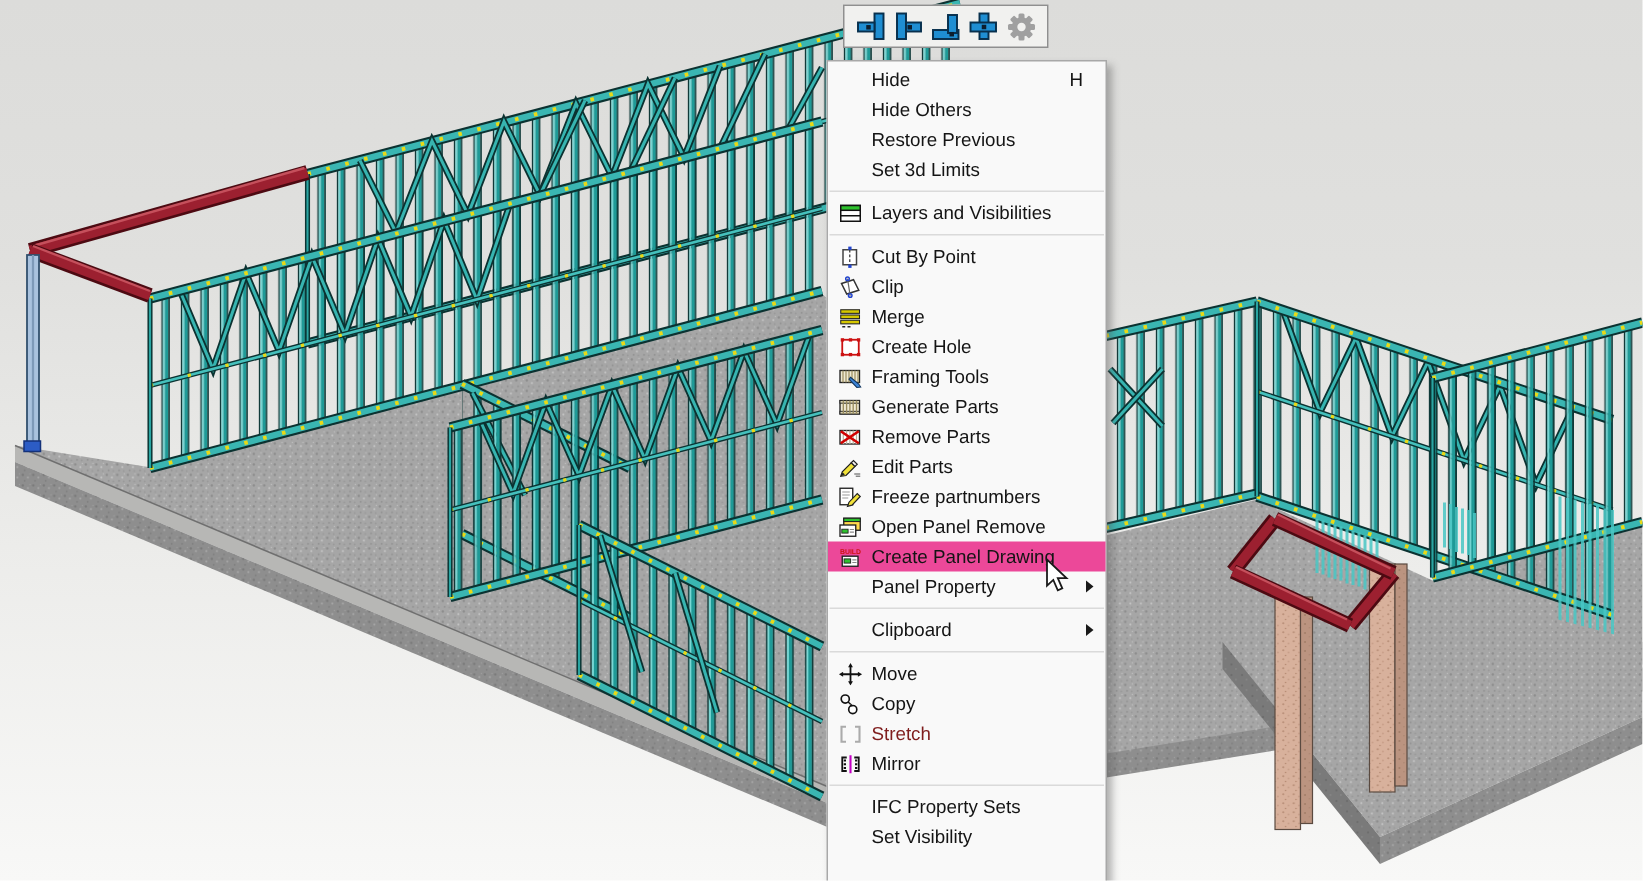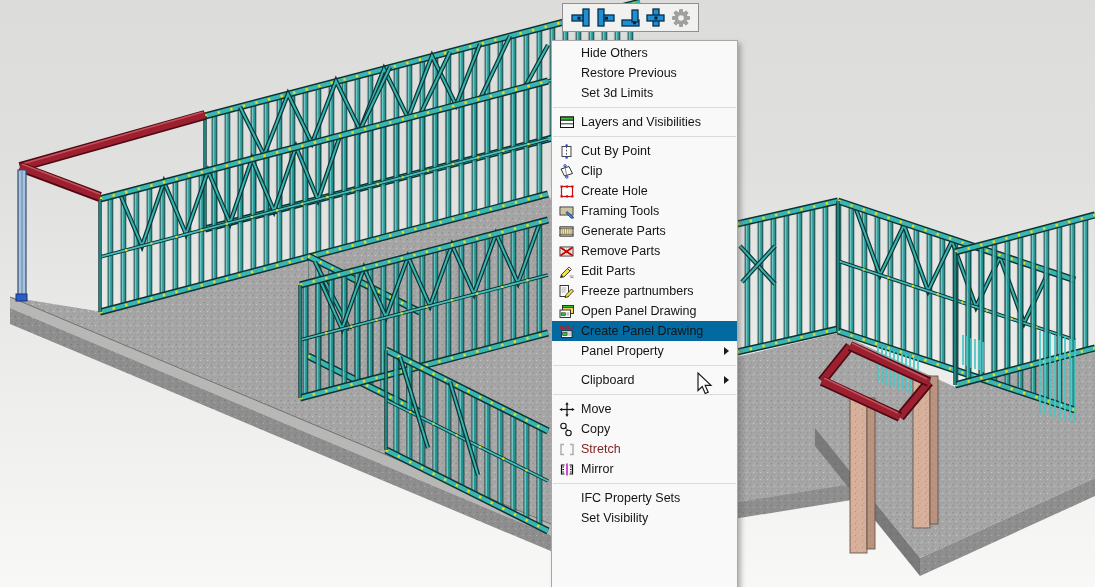--- a/index.html
+++ b/index.html
@@ -29,21 +29,21 @@
   .tbtn{width:25px;height:25px;display:flex;align-items:center;justify-content:center;}
   
   #menu{position:absolute;left:551px;top:40px;width:187px;height:560px;background:#f9f9f9;
     border:1px solid #a8a8a8;box-sizing:border-box;box-shadow:3px 3px 5px rgba(90,90,90,.45);
     padding-top:2px;z-index:5;}
   .mi{height:20px;display:flex;align-items:center;padding:0 7px 0 5px;font-size:12.5px;color:#141414;}
   .mi .ic{width:19px;height:17px;margin-right:5px;flex:none;display:flex;align-items:center;justify-content:center;}
   .mi .lbl{flex:1;white-space:nowrap;}
   .mi .sc{padding-right:8px;}
   .mi .sub{width:0;height:0;border:4px solid transparent;border-left:5px solid #1a1a1a;border-right:0;margin-right:1px;}
-  .mi.hl{background:#0369a1;}
+  .mi.hl{background:#ec4899;}
   .mi.dis{color:#7f1d1d;}
   .sep{height:1px;background:#dadada;margin:4px 1px;}
   #cursor{position:absolute;left:697px;top:372px;z-index:6;}
 </style>
 </head>
 <body>
 
 <div id="stage">
 
   <svg id="scene" width="1095" height="587" viewBox="0 0 1095 587">
@@ -362,20 +362,25 @@
         </g>
         <circle cx="12" cy="12" r="2.8" fill="#f1f1ef"></circle>
       </svg>
     </div>
   </div>
 
   <div id="menu">
 
     <div class="mi">
       <span class="ic"></span>
+      <span class="lbl">Hide</span>
+      <span class="sc">H</span>
+    </div>
+    <div class="mi">
+      <span class="ic"></span>
         <span class="lbl">Hide Others</span>
     </div>
     <div class="mi">
       <span class="ic"></span>
         <span class="lbl">Restore Previous</span>
     </div>
     <div class="mi">
       <span class="ic"></span>
         <span class="lbl">Set 3d Limits</span>
     </div>
@@ -409,20 +414,31 @@
     <div class="mi">
       <span class="ic">
           <svg width="16" height="15" viewBox="0 0 16 15">
         <polygon points="2,5 10,2.5 13.5,9.5 5.5,12" fill="#fff" stroke="#333" stroke-width="1"></polygon>
         <line x1="6" y1="1.8" x2="7.8" y2="13.2" stroke="#666" stroke-width=".8"></line>
         <circle cx="6" cy="1.8" r="1.2" fill="none" stroke="#2244cc" stroke-width="1"></circle>
         <circle cx="7.8" cy="13" r="1.2" fill="none" stroke="#2244cc" stroke-width="1"></circle>
       </svg>
         </span>
       <span class="lbl">Clip</span>
+    </div>
+    <div class="mi">
+      <span class="ic">
+          <svg width="16" height="15" viewBox="0 0 16 15">
+        <rect x="1.5" y="2.5" width="12.5" height="2.4" fill="#d6c800" stroke="#222" stroke-width=".7"></rect>
+        <rect x="1.5" y="6" width="12.5" height="2.4" fill="#d6c800" stroke="#222" stroke-width=".7"></rect>
+        <rect x="1.5" y="9.5" width="12.5" height="2.4" fill="#d6c800" stroke="#222" stroke-width=".7"></rect>
+        <path d="M2.5,13.8 l2,0 M6,13.8 l2,0" stroke="#222" stroke-width=".9"></path>
+      </svg>
+        </span>
+      <span class="lbl">Merge</span>
     </div>
     <div class="mi">
       <span class="ic">
           <svg width="16" height="15" viewBox="0 0 16 15">
         <rect x="2.5" y="2.5" width="11" height="10" fill="#fff" stroke="#cc1111" stroke-width="1.2"></rect>
         <g fill="#cc1111">
           <rect x="1.5" y="1.5" width="2.2" height="2.2"></rect>
               <rect x="12.3" y="1.5" width="2.2" height="2.2"></rect>
           <rect x="1.5" y="11.3" width="2.2" height="2.2"></rect>
               <rect x="12.3" y="11.3" width="2.2" height="2.2"></rect>
@@ -490,21 +506,21 @@
       <span class="ic">
           <svg width="16" height="15" viewBox="0 0 16 15">
         <rect x="3.5" y="1.5" width="11" height="8" fill="#ffd84d" stroke="#222" stroke-width=".9"></rect>
         <rect x="3.5" y="1.5" width="11" height="2.2" fill="#2ec22e" stroke="#222" stroke-width=".7"></rect>
         <rect x="1" y="6" width="10.5" height="7.5" fill="#fff" stroke="#222" stroke-width=".9"></rect>
         <rect x="2.2" y="8.8" width="4.2" height="2.6" fill="#2ec22e" stroke="#222" stroke-width=".6"></rect>
         <line x1="7.5" y1="9" x2="10.3" y2="9" stroke="#888" stroke-width=".8"></line>
         <line x1="7.5" y1="10.8" x2="10.3" y2="10.8" stroke="#888" stroke-width=".8"></line>
       </svg>
         </span>
-      <span class="lbl">Open Panel Drawing</span>
+      <span class="lbl">Open Panel Remove</span>
     </div>
     <div class="mi hl">
       <span class="ic">
           <svg width="16" height="15" viewBox="0 0 16 15">
         <text x="8" y="5.2" text-anchor="middle" font-family="Liberation Sans, sans-serif" font-size="4.6" font-weight="bold" fill="#cc1111">BUILD</text>
         <rect x="2.5" y="6.8" width="10.5" height="6.7" fill="#fff" stroke="#222" stroke-width=".9"></rect>
         <rect x="3.7" y="8.6" width="4.4" height="2.8" fill="#2ec22e" stroke="#222" stroke-width=".6"></rect>
         <line x1="9.2" y1="9.2" x2="12" y2="9.2" stroke="#888" stroke-width=".8"></line>
         <line x1="9.2" y1="11" x2="12" y2="11" stroke="#888" stroke-width=".8"></line>
       </svg>

